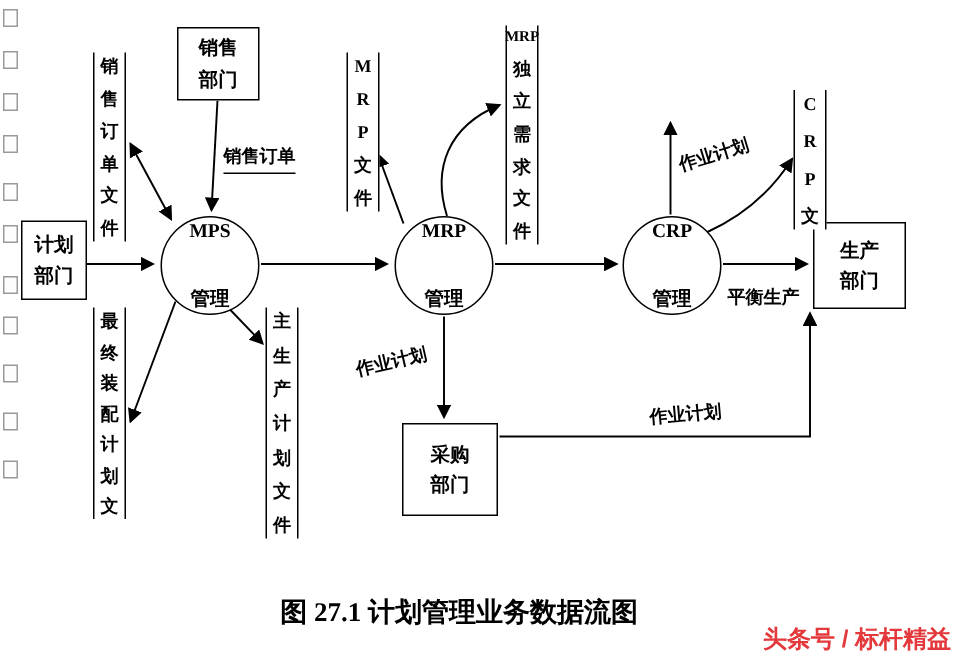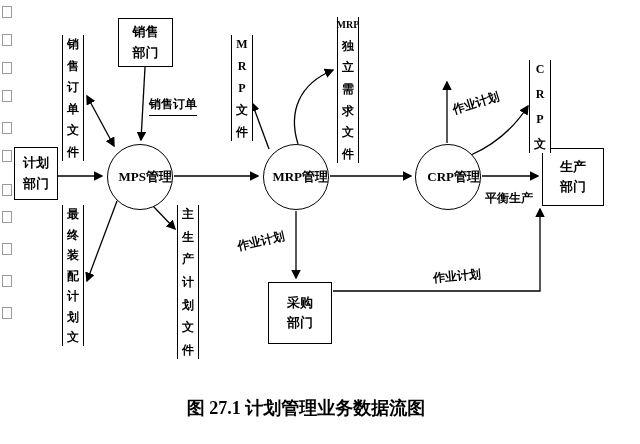--- a/index.html
+++ b/index.html
@@ -21,22 +21,22 @@
     display: flex; flex-direction: column;
     align-items: center; justify-content: center;
     font-size: 13px; font-weight: 600; line-height: 1.55;
     white-space: nowrap;
   }
   .process {
     position: absolute;
     width: 66px; height: 66px;
     border: 1.5px solid #000; border-radius: 50%;
     background: #fff;
-    display: flex; flex-direction: row;
-    align-items: center; justify-content: flex-end;
+    display: flex; flex-direction: column;
+    align-items: center; justify-content: space-between;
     font-size: 13px; font-weight: 600; line-height: 1.45;
   }
   .store {
     position: absolute;
     width: 22px;
     border-left: 1.5px solid #000; border-right: 1.5px solid #000;
     display: flex; flex-direction: column;
     align-items: center; justify-content: space-between;
     font-size: 12px; font-weight: 600;
     padding: 3px 0;
@@ -173,20 +173,21 @@
       <span>文</span>
     </div>
 
   <div class="flow-label underlined" style="left:149px; top:96px;">销售订单</div>
   <div class="flow-label" style="left:237px; top:233px; transform:rotate(-13deg);">作业计划</div>
   <div class="flow-label" style="left:452px; top:95px; transform:rotate(-17deg);">作业计划</div>
   <div class="flow-label" style="left:485px; top:190px;">平衡生产</div>
   <div class="flow-label" style="left:433px; top:268px; transform:rotate(-5deg);">作业计划</div>
 
   <div class="caption">图 27.1  计划管理业务数据流图</div>
+  <div class="watermark" style="color: rgb(228, 57, 60);">头条号 / 标杆精益</div>
 <div class="margin-mark" style="top: 6px;"></div>
     <div class="margin-mark" style="top: 34px;"></div>
     <div class="margin-mark" style="top: 62px;"></div>
     <div class="margin-mark" style="top: 90px;"></div>
     <div class="margin-mark" style="top: 122px;"></div>
     <div class="margin-mark" style="top: 150px;"></div>
     <div class="margin-mark" style="top: 184px;"></div>
     <div class="margin-mark" style="top: 211px;"></div>
     <div class="margin-mark" style="top: 243px;"></div>
     <div class="margin-mark" style="top: 275px;"></div>

